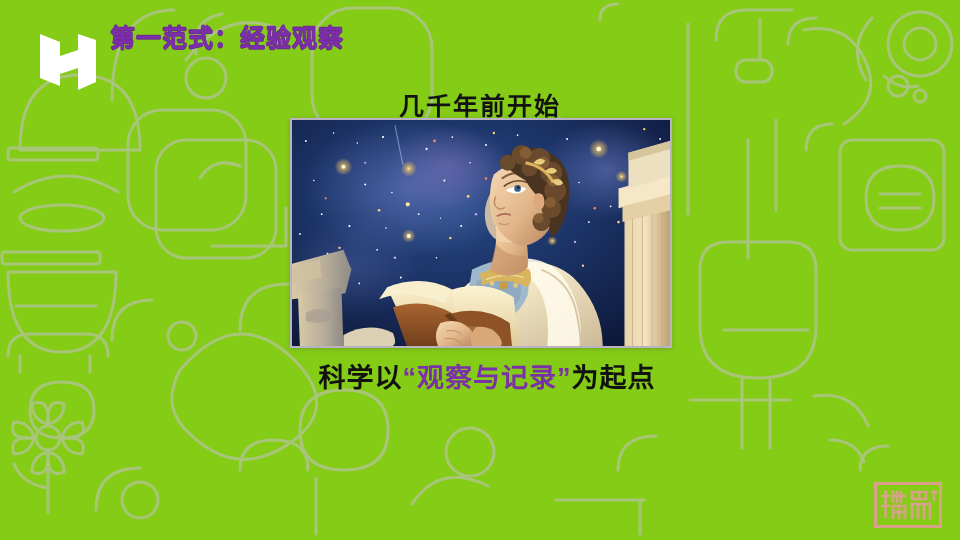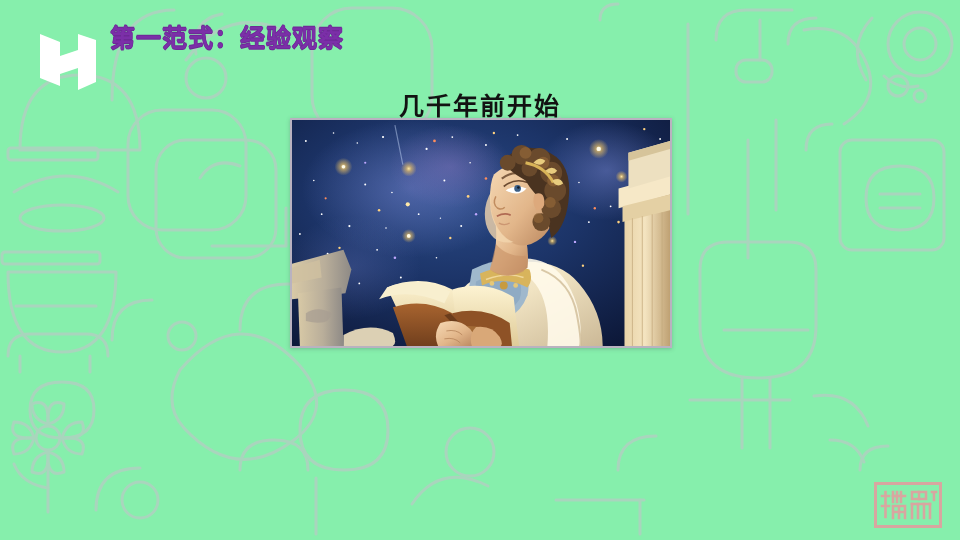--- a/index.html
+++ b/index.html
@@ -3,21 +3,21 @@
 <meta charset="utf-8">
 <title>第一范式：经验观察</title>
 <style>
   * { margin:0; padding:0; box-sizing:border-box; }
   html, body {
     width:960px; height:540px; overflow:hidden;
     font-family:"Liberation Sans","DejaVu Sans",sans-serif;
   }
   .slide {
     position:relative; width:960px; height:540px;
-    background:#86efac; overflow:hidden;
+    background:#84cc16; overflow:hidden;
   }
   
   .bg-pattern {
     position:absolute; inset:0; z-index:0;
     opacity:.55; pointer-events:none;
   }
   
   .logo {
     position:absolute; left:38px; top:28px;
     width:62px; height:64px; z-index:3;
@@ -411,20 +411,23 @@
           <path d="M156 214 q10 -2 16 4"></path>
             <path d="M154 222 q10 -2 16 4"></path>
         </g>
       </g>
 
       <rect width="382" height="230" fill="none"></rect>
       <path d="M0 0 h382 v230 h-382z" fill="none"></path>
     </svg>
   </div>
 
+  <div class="caption-bottom">
+    <span>科学以</span><span class="hl">“观察与记录”</span><span>为起点</span>
+  </div>
 
   <div class="seal">
     <svg viewBox="0 0 68 46" aria-hidden="true">
       <rect x="1.5" y="1.5" width="65" height="43" fill="none" stroke="#e79a9e" stroke-width="3"></rect>
       <g stroke="#e79a9e" stroke-width="2.6" fill="none" stroke-linecap="square">
 
         <path d="M8 14 h7 M11.5 10 v10"></path>
         <path d="M19 10 v10 M23 10 v10 M27 10 v10"></path>
         <path d="M19 14 h12"></path>
         <path d="M8 24 h7 M11.5 22 v13"></path>

